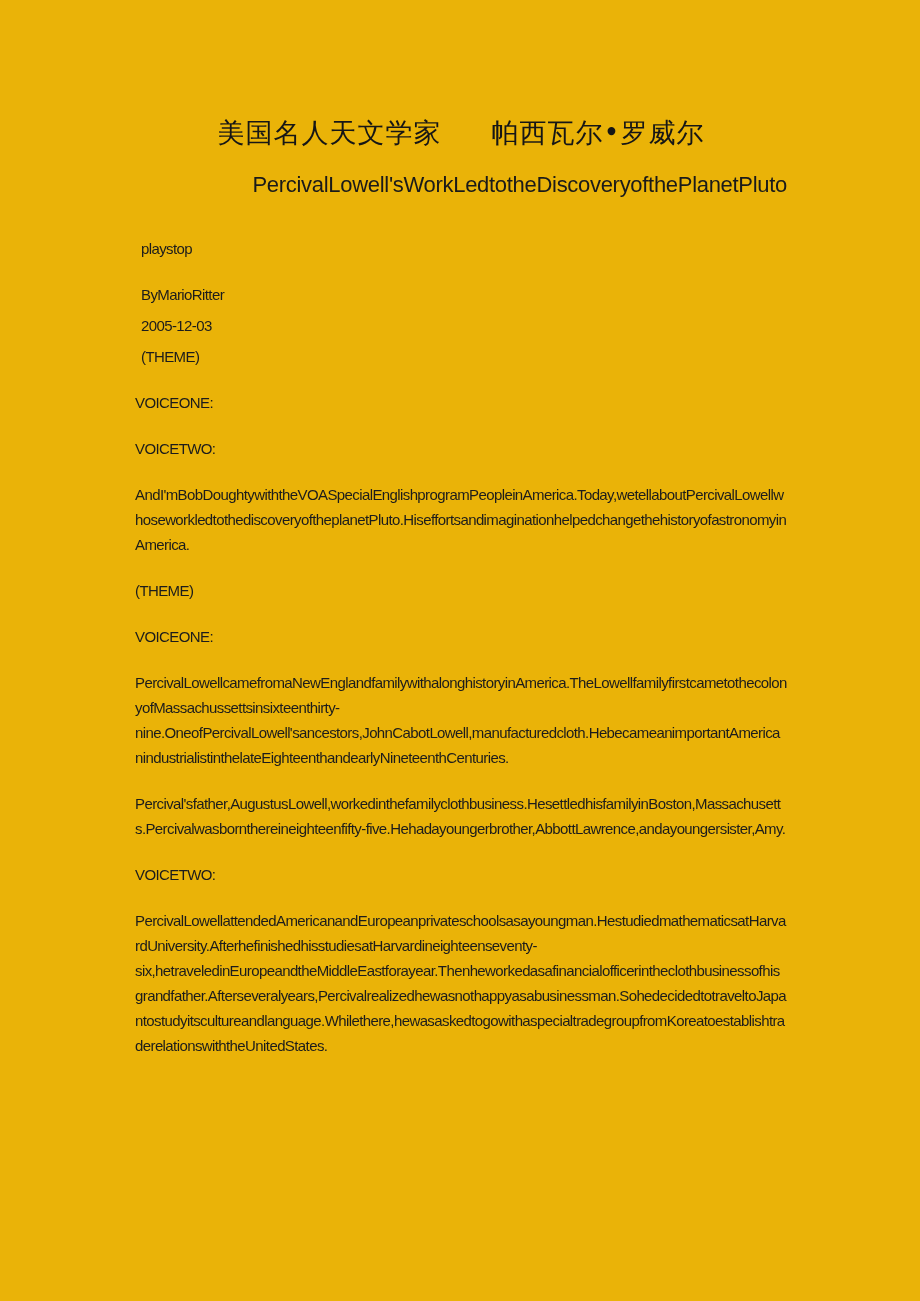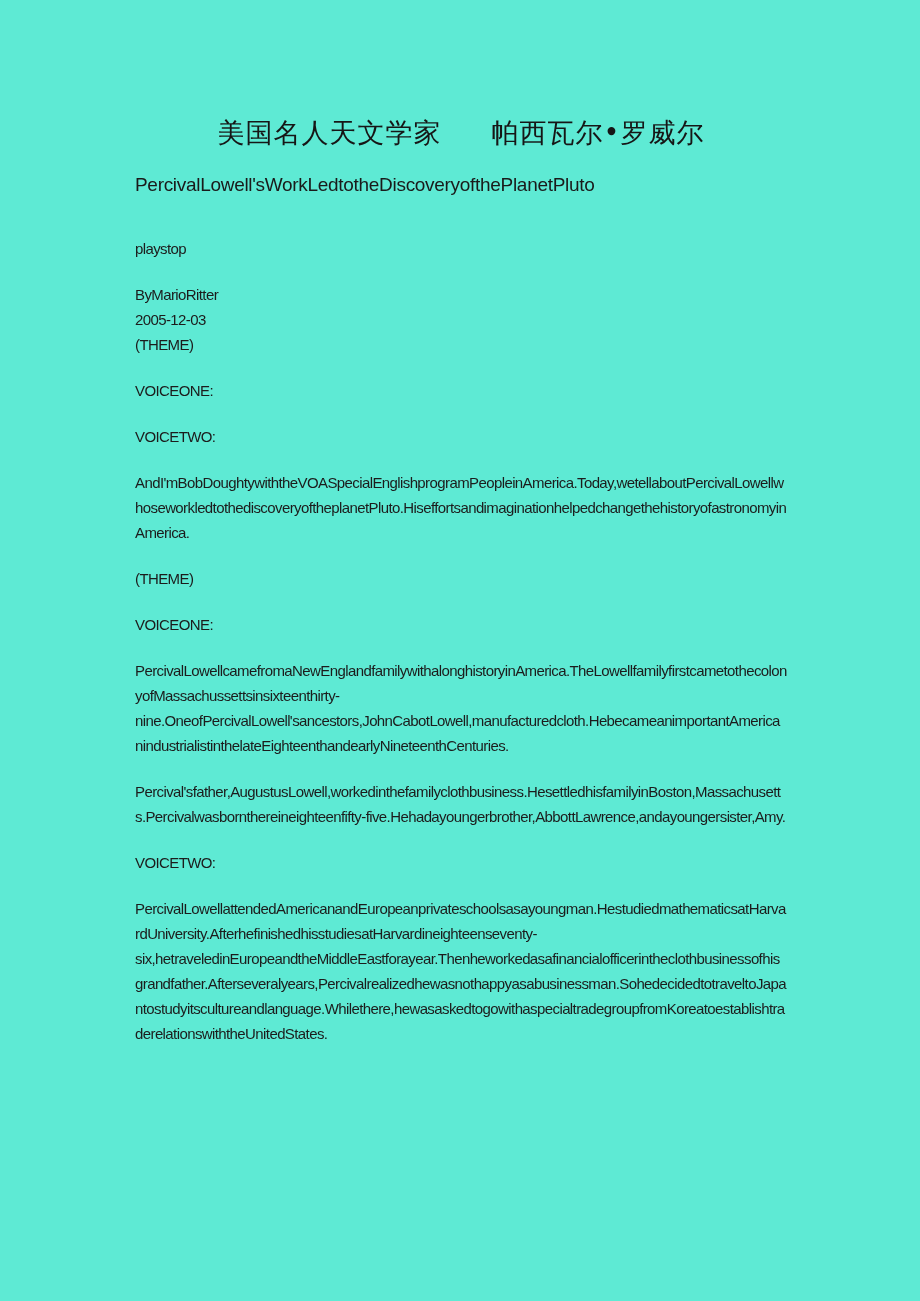--- a/index.html
+++ b/index.html
@@ -9,46 +9,46 @@
     background: #ffffff;
     overflow: hidden;
     font-family: "Liberation Sans", sans-serif;
     color: #1a1a1a;
   }
   .page {
     box-sizing: border-box;
     width: 920px;
     height: 1301px;
     padding: 116px 133px 0 135px;
-    background: #5eead4;
+    background: #eab308;
   }
   .doc-title {
     margin: 0 0 23px 0;
     text-align: center;
     font-family: "DejaVu Serif", "Liberation Serif", serif;
     font-weight: 400;
     font-size: 27px;
     line-height: 33px;
     color: #161616;
     letter-spacing: 1px;
     white-space: nowrap;
   }
   .title-gap { display: inline-block; width: 50px; }
   .doc-subtitle {
     margin: 0 0 39px 0;
-    text-align: left;
+    text-align: right;
     font-weight: 400;
-    font-size: 19px;
+    font-size: 22px;
     line-height: 25px;
     color: #1a1a1a;
     letter-spacing: -0.3px;
   }
   .block { margin: 0 0 21px 0; }
   .line, .para {
-    margin: 0;
+    margin: 6px;
     font-size: 15px;
     line-height: 25px;
     letter-spacing: -0.6px;
     color: #1c1c1c;
   }
   .para {
     margin: 0 0 21px 0;
     max-width: 655px;
     overflow-wrap: break-word;
     word-wrap: break-word;

